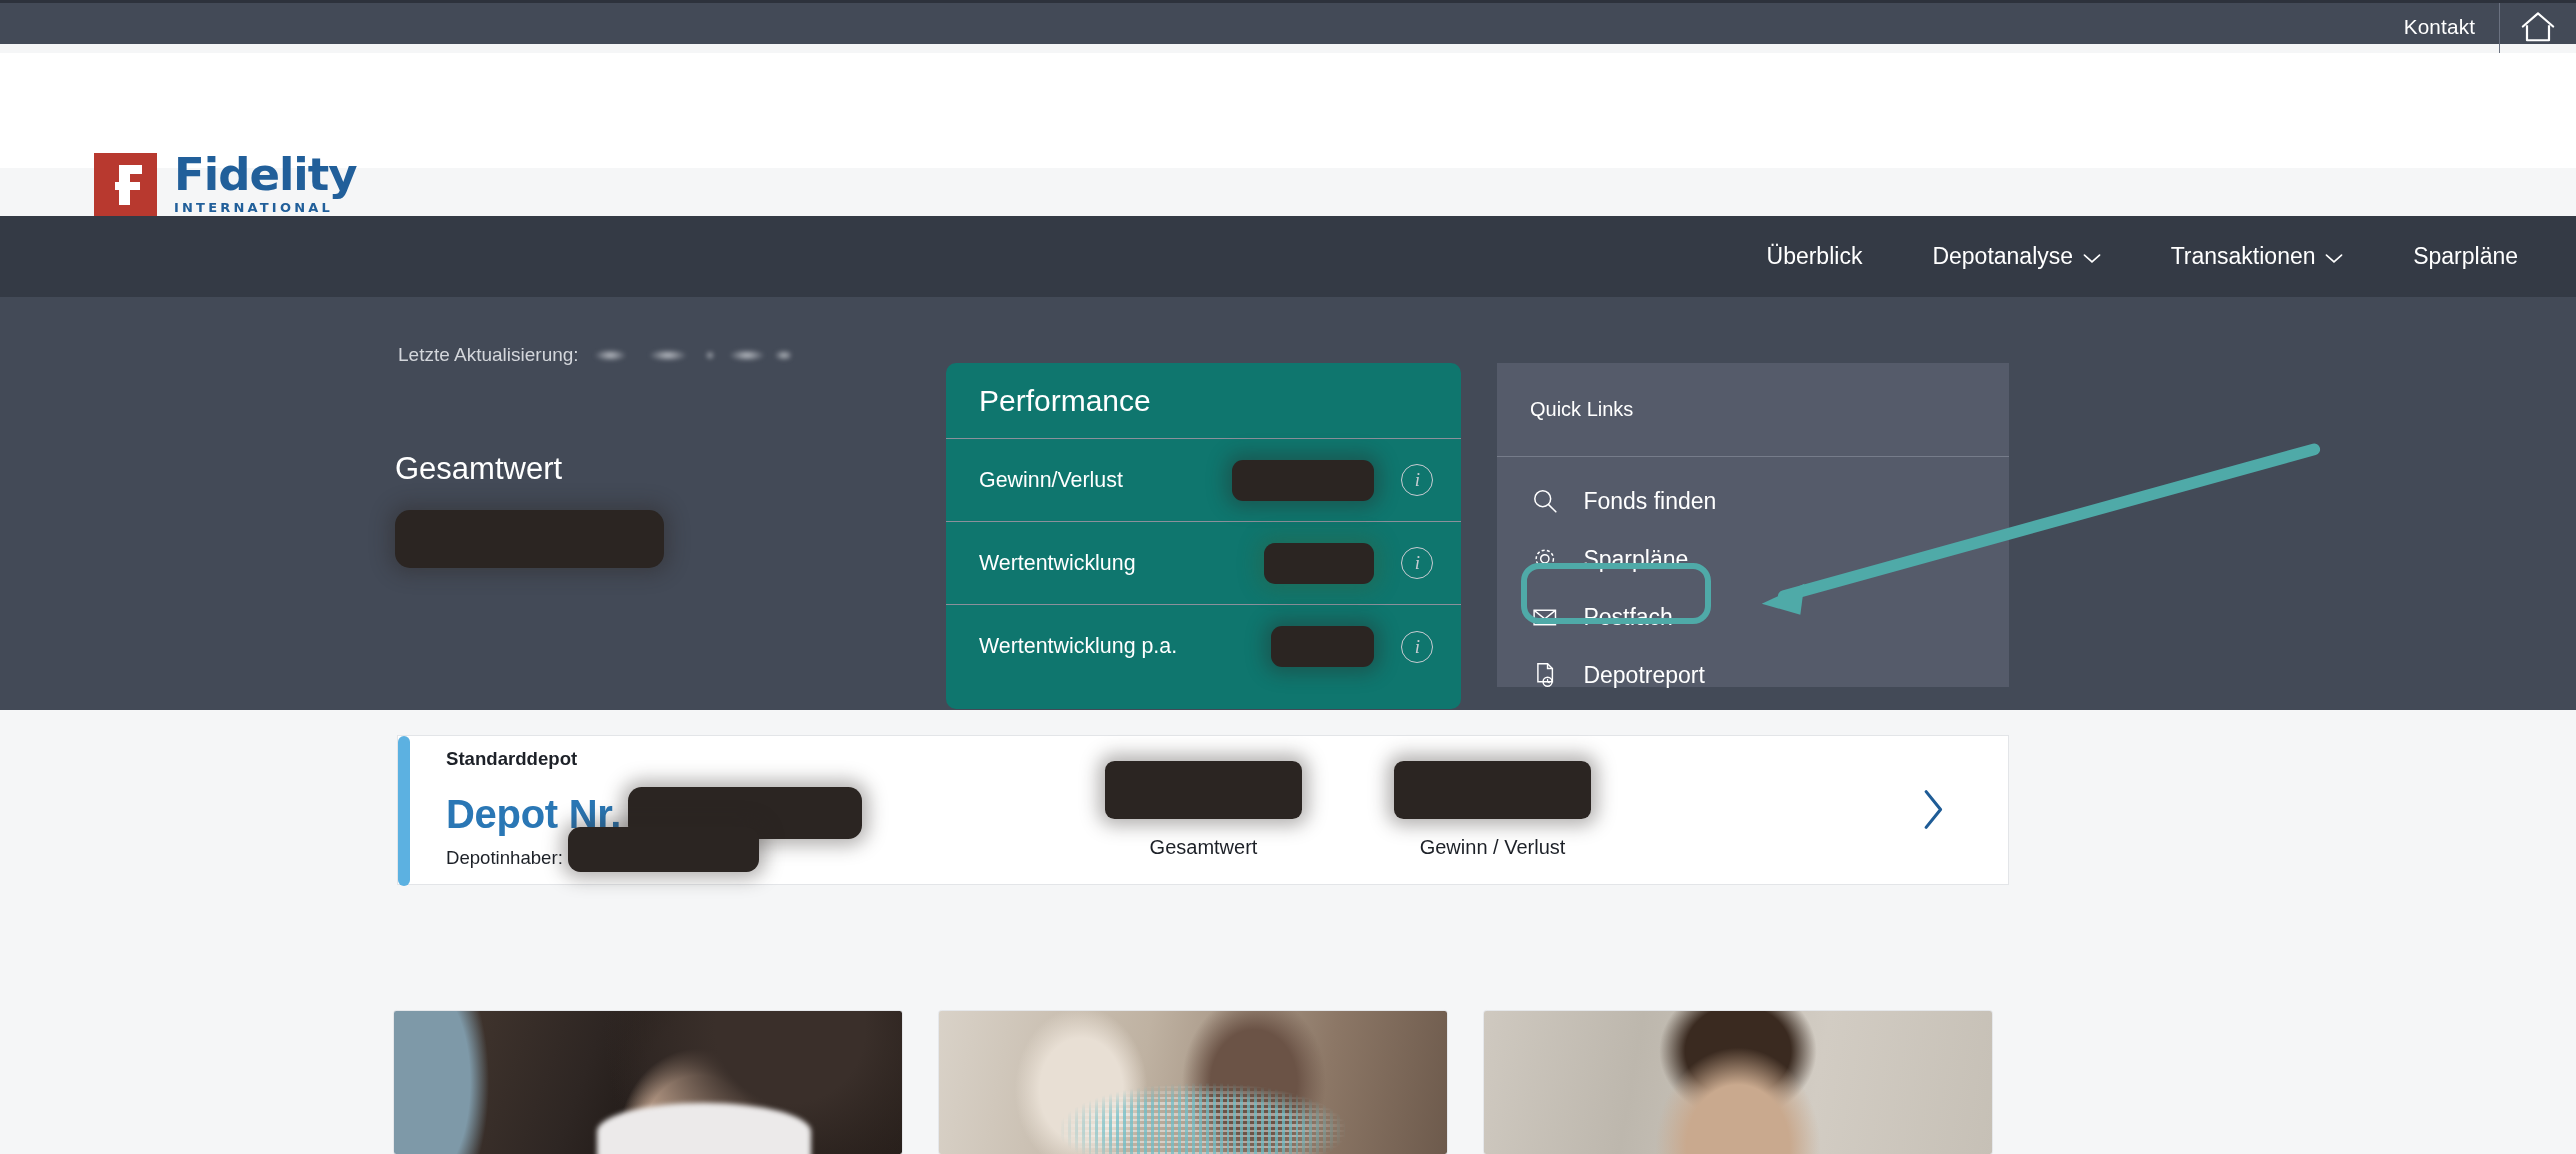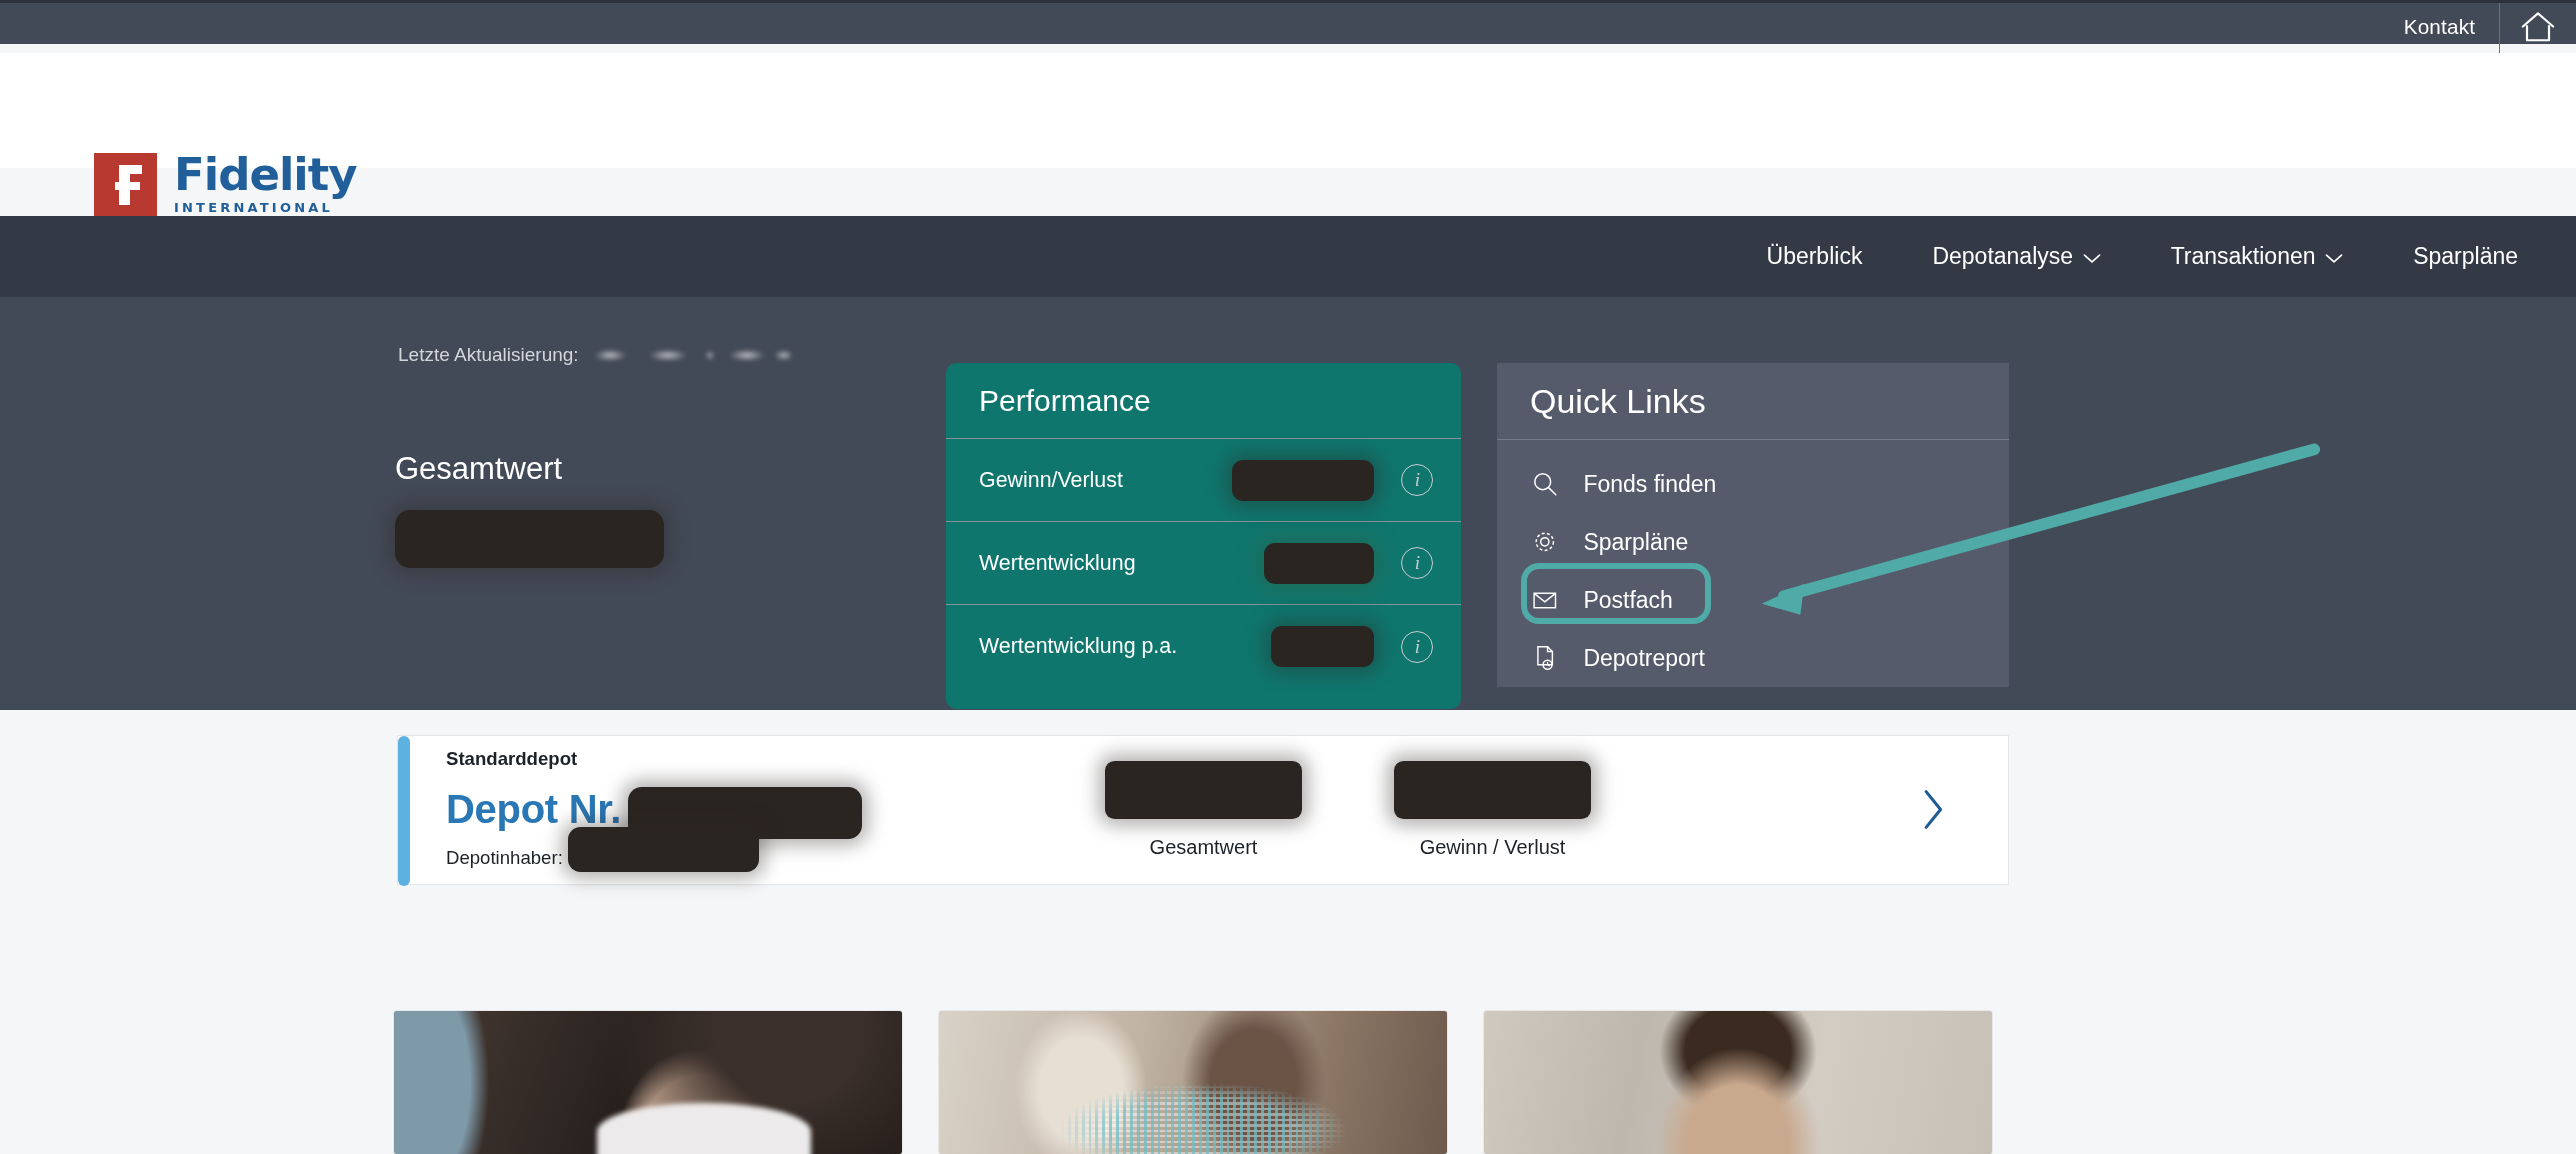--- a/index.html
+++ b/index.html
@@ -133,22 +133,22 @@
     color:#c9ccd2; font-size:19px; font-style:italic;
     font-family:"Liberation Serif", serif; flex:none; cursor:pointer;
   }
 
   
   .ql-card{
     position:absolute; left:1497px; top:363px; width:512px; height:324px;
     background:#555b6a;
   }
   .ql-head{
-    height:77px; display:flex; align-items:center; padding-left:33px;
-    color:#ffffff; font-size:34px; border-bottom:1.4px solid #767c8a;
+    height:94px; display:flex; align-items:center; padding-left:33px;
+    color:#ffffff; font-size:20px; border-bottom:1.4px solid #767c8a;
   }
   .ql-list{ padding-top:15px; }
   .ql-item{
     height:58px; display:flex; align-items:center; padding-left:33px; gap:23.4px;
     cursor:pointer; position:relative;text-align:center;
   }
   .ql-icon{ width:30px; height:30px; flex:none; display:flex; align-items:center; justify-content:center; }
   .ql-label{ color:#ffffff; font-size:23px; }
 
   
@@ -172,21 +172,21 @@
     position:absolute; left:397px; top:735px; width:1612px; height:150px;
     background:#ffffff; border:0.7px solid #e3e5e8;
     display:flex; align-items:center;
   }
   .depot-accent{
     position:absolute; left:0; top:0; width:11.7px; height:150px;
     background:#5cb1e1; border-radius:6.2px;
   }
   .depot-left{ padding-left:48px; position:relative; width:661px; }
   .depot-type{ font-size:18.6px; font-weight:700; color:#1d2128; }
-  .depot-nr-line{ display:flex; align-items:flex-start; margin-top:17px; }
+  .depot-nr-line{ display:flex; align-items:center; margin-top:17px; }
   .depot-nr{
     font-size:40px; font-weight:700; color:#2a77b5; letter-spacing:-0.3px;
     white-space:nowrap;
   }
   .depot-nr-redact{ width:234px; height:52px; border-radius:13.8px; margin-left:6.9px; margin-bottom:4.1px; }
   .owner-line{ display:flex; align-items:center; margin-top:1.4px; }
   .owner-label{ font-size:18.6px; color:#1d2128; line-height:1.2; }
   .owner-redact{ width:191px; height:45px; border-radius:12.4px; margin-left:5.5px; margin-top:-16.5px; }
 
   .depot-stat{ width:289px; text-align:center; display:flex; flex-direction:column; align-items:center; }

